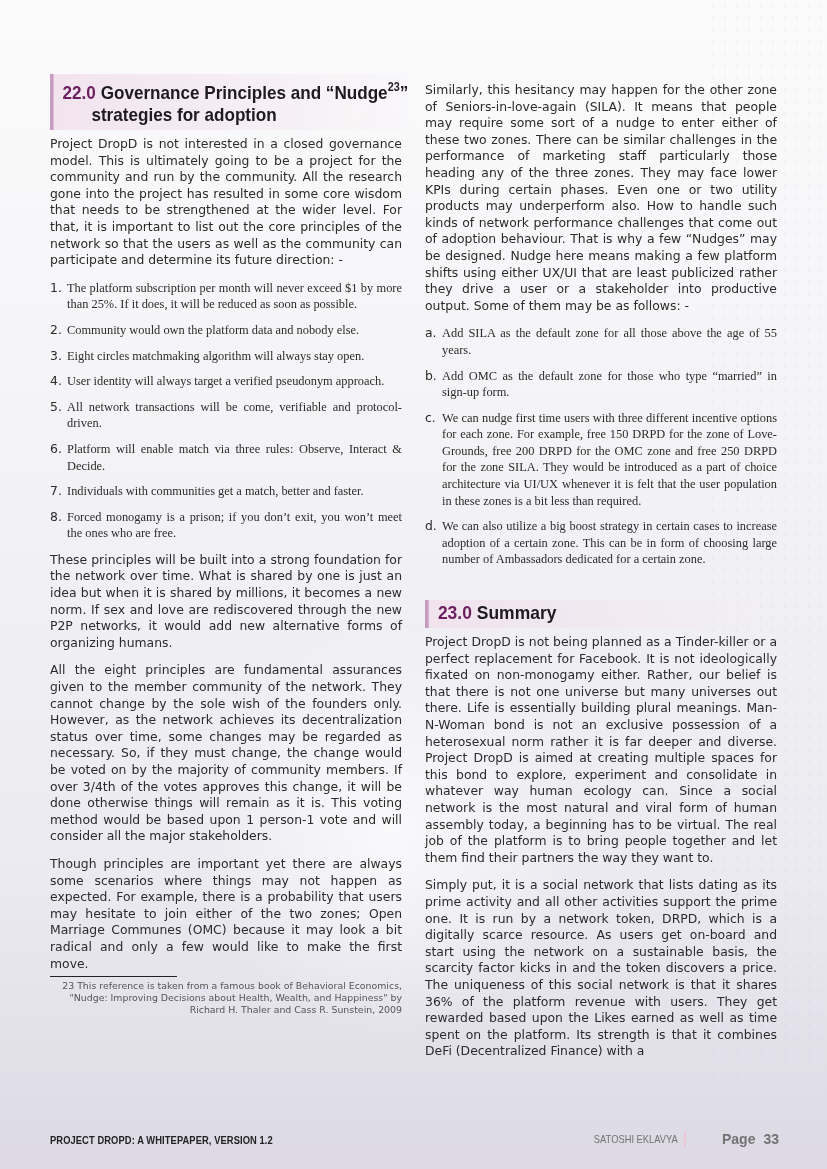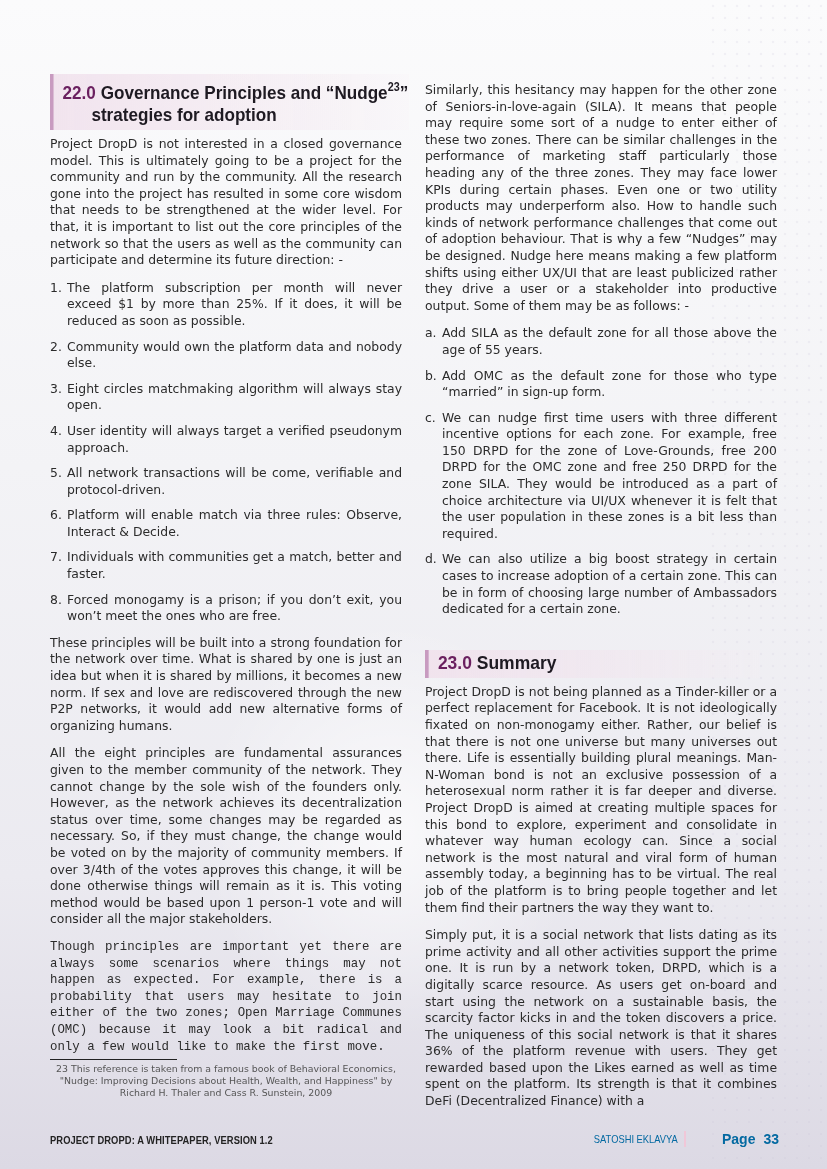--- a/index.html
+++ b/index.html
@@ -35,31 +35,31 @@
     transform: scaleX(0.9); transform-origin: left;
     width: 385px;
   }
   .heading .num { color: #6a1f5f; }
   .heading .line2 { display: block; padding-left: 32px; }
   .heading sup { font-size: 12px; vertical-align: 8px; }
   .heading-summary { margin-top: 32px; width: 350px; transform: scaleX(0.92); }
   ol, ul.alpha { margin: 0 0 10px 0; padding: 0; list-style: none; }
   li { display: flex; margin-bottom: 9px; }
   li .marker { flex: 0 0 17px; }
-  li .txt { flex: 1; text-align: justify; }
+  li .txt { flex: 1; text-align: justify; font-family: Liberation Serif, serif; }
   .footnote-rule { width: 127px; border-top: 1.5px solid #222; margin: 0 0 3px 0; }
-  .footnote { font-size: 9.4px; line-height: 12px; color: #555; text-align: center; }
+  .footnote { font-size: 9.4px; line-height: 12px; color: #555; text-align: right; }
   .footer-left {
     position: absolute; left: 50px; top: 1134px;
     font-family: "Liberation Sans", sans-serif; font-size: 11px; font-weight: bold;
     color: #222; transform: scaleX(0.85); transform-origin: left; letter-spacing: 0.1px;
   }
   .footer-right {
     position: absolute; right: 48px; top: 1131px; display: flex; align-items: center;
-    font-family: "Liberation Sans", sans-serif; color: #0369a1;
+    font-family: "Liberation Sans", sans-serif; color: #737373;
   }
   .footer-author { font-size: 11px; transform: scaleX(0.85); transform-origin: right; }
   .footer-sep { width: 2px; height: 16px; background: #f0c7d8; margin: 0 8px 0 6px; }
   .footer-page { font-size: 14px; font-weight: bold; margin-left: 28px; }
   .footer-page .pg { margin-left: 8px; }
 </style>
 </head>
 <body>
 
 <div class="bg-glow"></div>
@@ -104,21 +104,21 @@
         <span class="txt">Individuals with communities get a match, better and faster.</span>
       </li>
     <li>
         <span class="marker">8.</span>
         <span class="txt">Forced monogamy is a prison; if you don’t exit, you won’t meet the ones who are free.</span>
       </li>
   </ol>
 
   <p>These principles will be built into a strong foundation for the network over time. What is shared by one is just an idea but when it is shared by millions, it becomes a new norm. If sex and love are rediscovered through the new P2P networks, it would add new alternative forms of organizing humans.</p>
   <p>All the eight principles are fundamental assurances given to the member community of the network. They cannot change by the sole wish of the founders only. However, as the network achieves its decentralization status over time, some changes may be regarded as necessary. So, if they must change, the change would be voted on by the majority of community members. If over 3/4th of the votes approves this change, it will be done otherwise things will remain as it is. This voting method would be based upon 1 person-1 vote and will consider all the major stakeholders.</p>
-  <p style="margin-bottom:4px;font-family:Liberation Mono, monospace;">Though principles are important yet there are always some scenarios where things may not happen as expected. For example, there is a probability that users may hesitate to join either of the two zones; Open Marriage Communes (OMC) because it may look a bit radical and only a few would like to make the first move.</p>
+  <p style="margin-bottom:4px;">Though principles are important yet there are always some scenarios where things may not happen as expected. For example, there is a probability that users may hesitate to join either of the two zones; Open Marriage Communes (OMC) because it may look a bit radical and only a few would like to make the first move.</p>
 
   <div class="footnote-rule"></div>
   <div class="footnote">23 This reference is taken from a famous book of Behavioral Economics, "Nudge: Improving Decisions about Health, Wealth, and Happiness" by Richard H. Thaler and Cass R. Sunstein, 2009</div>
 </div>
 
 <div class="col col-right">
   <p>Similarly, this hesitancy may happen for the other zone of Seniors-in-love-again (SILA). It means that people may require some sort of a nudge to enter either of these two zones. There can be similar challenges in the performance of marketing staff particularly those heading any of the three zones. They may face lower KPIs during certain phases. Even one or two utility products may underperform also. How to handle such kinds of network performance challenges that come out of adoption behaviour. That is why a few “Nudges” may be designed. Nudge here means making a few platform shifts using either UX/UI that are least publicized rather they drive a user or a stakeholder into productive output. Some of them may be as follows: -</p>
 
   <ul class="alpha">
     <li>

